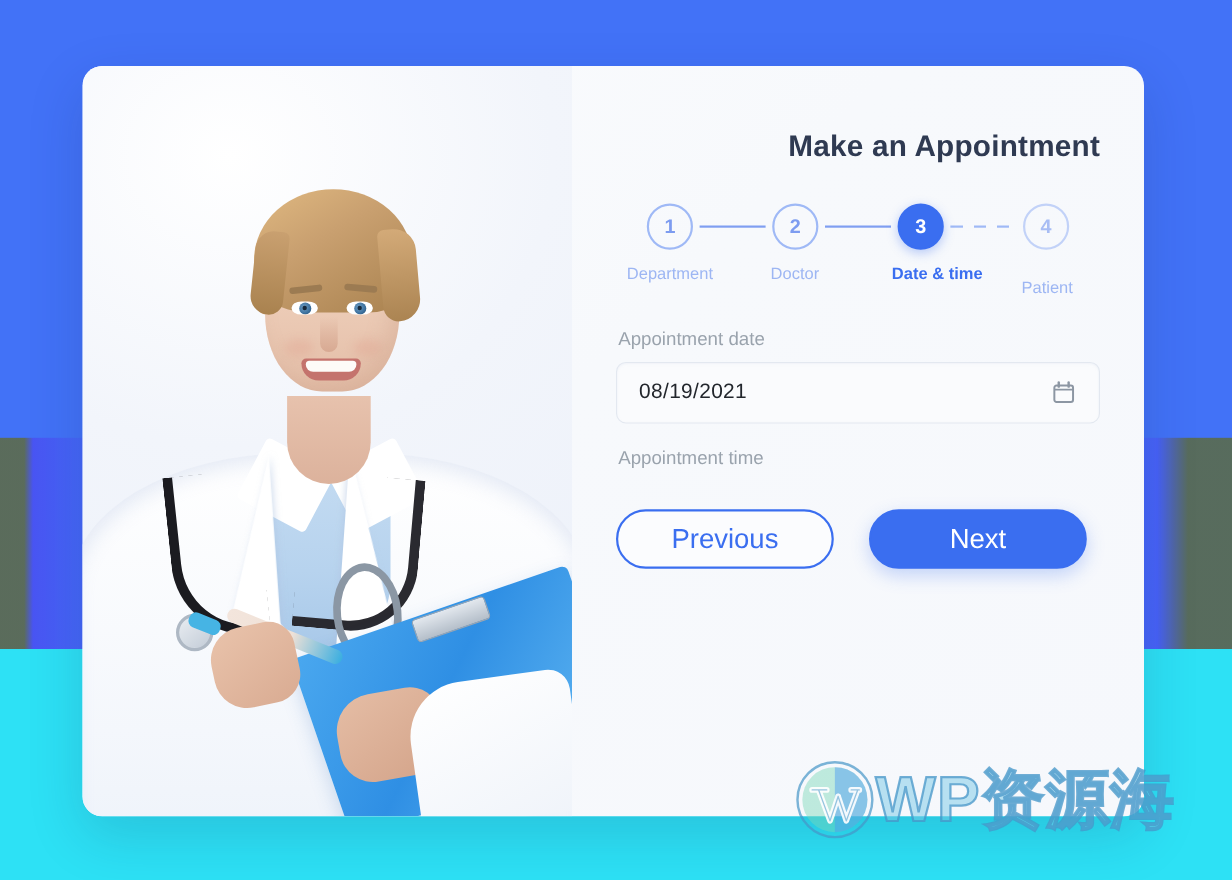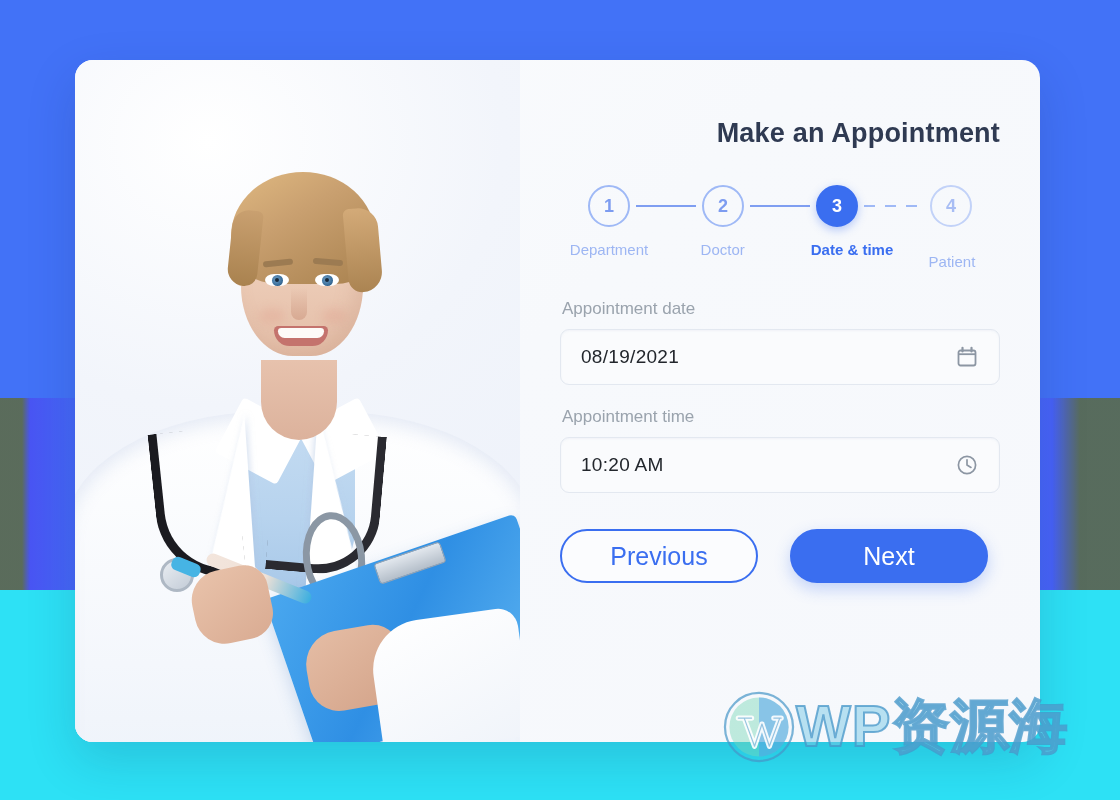--- a/index.html
+++ b/index.html
@@ -408,29 +408,20 @@
             <line x1="7.5" y1="2.8" x2="7.5" y2="6.5" stroke-width="2.2" stroke-linecap="round"></line>
             <line x1="16.5" y1="2.8" x2="16.5" y2="6.5" stroke-width="2.2" stroke-linecap="round"></line>
             <line x1="3.5" y1="9.2" x2="20.5" y2="9.2"></line>
           </svg>
         </span>
       </div>
     </div>
 
     <div class="field">
       <div class="field-label">Appointment time</div>
-      <div class="input-wrap">
-        <div class="input-value" title="--:-- --">10:20 AM</div>
-        <span class="field-icon">
-          <svg viewBox="0 0 24 24" fill="none" stroke="#8c96a3" stroke-width="1.7" width="24" height="24">
-            <circle cx="12" cy="12" r="8.6"></circle>
-            <polyline points="12,6.8 12,12 16,14.4" stroke-linecap="round" stroke-linejoin="round"></polyline>
-          </svg>
-        </span>
-      </div>
     </div>
 
     <div class="btn-row">
       <div class="btn btn-prev">Previous</div>
       <div class="btn btn-next">Next</div>
     </div>
 
   </div>
 </div>
 

